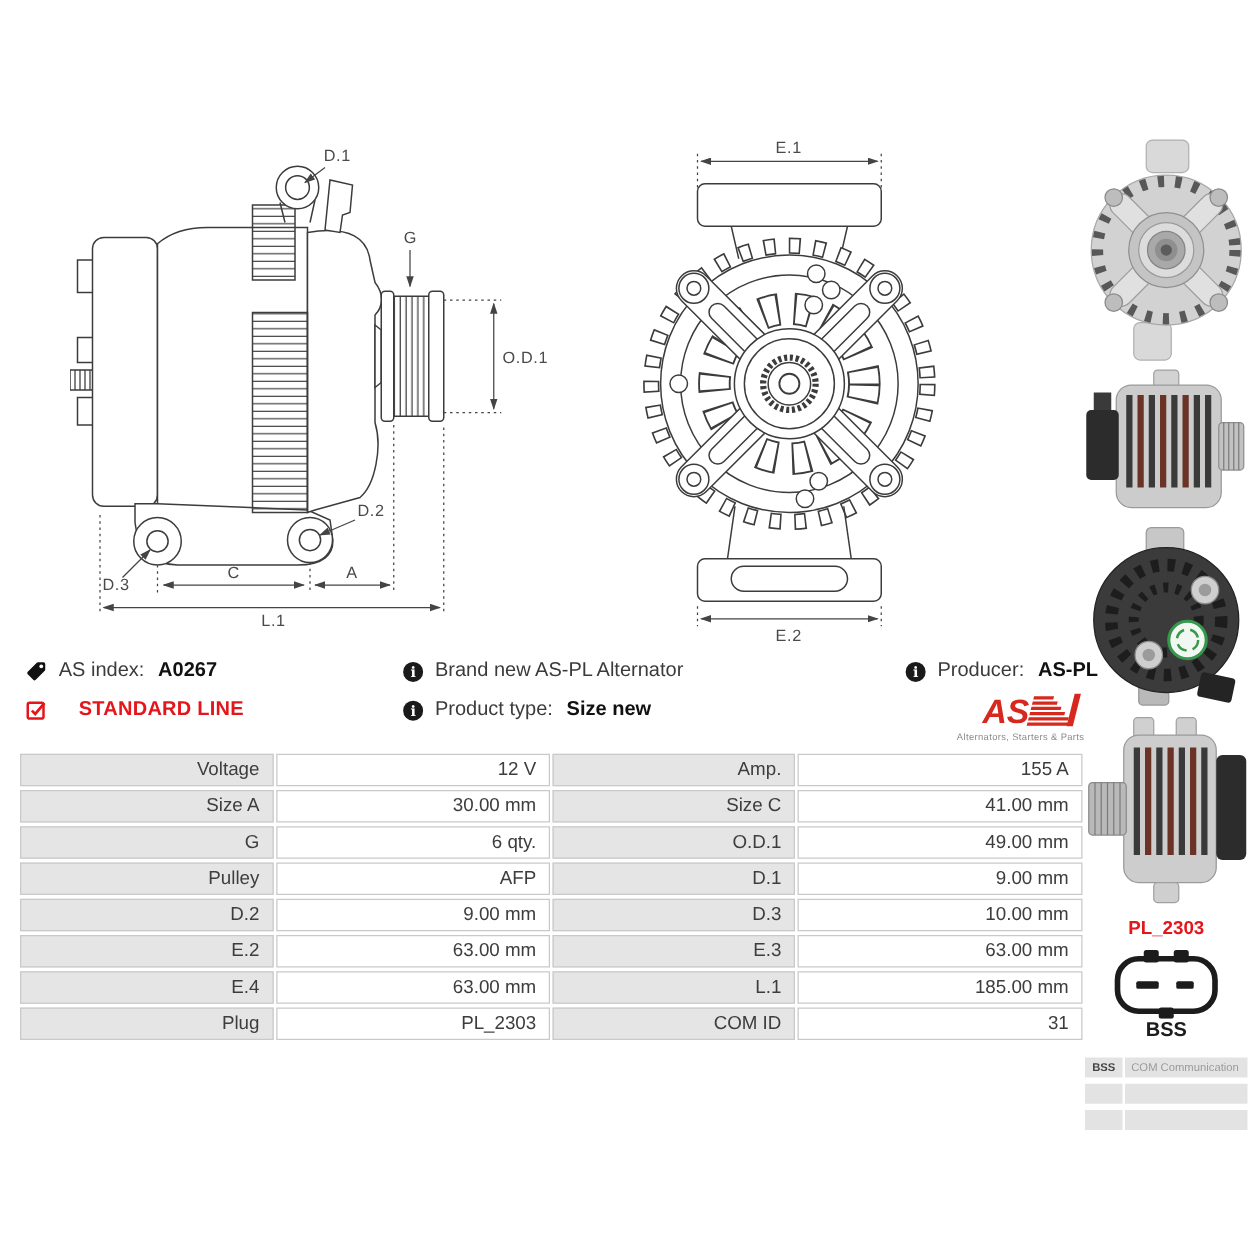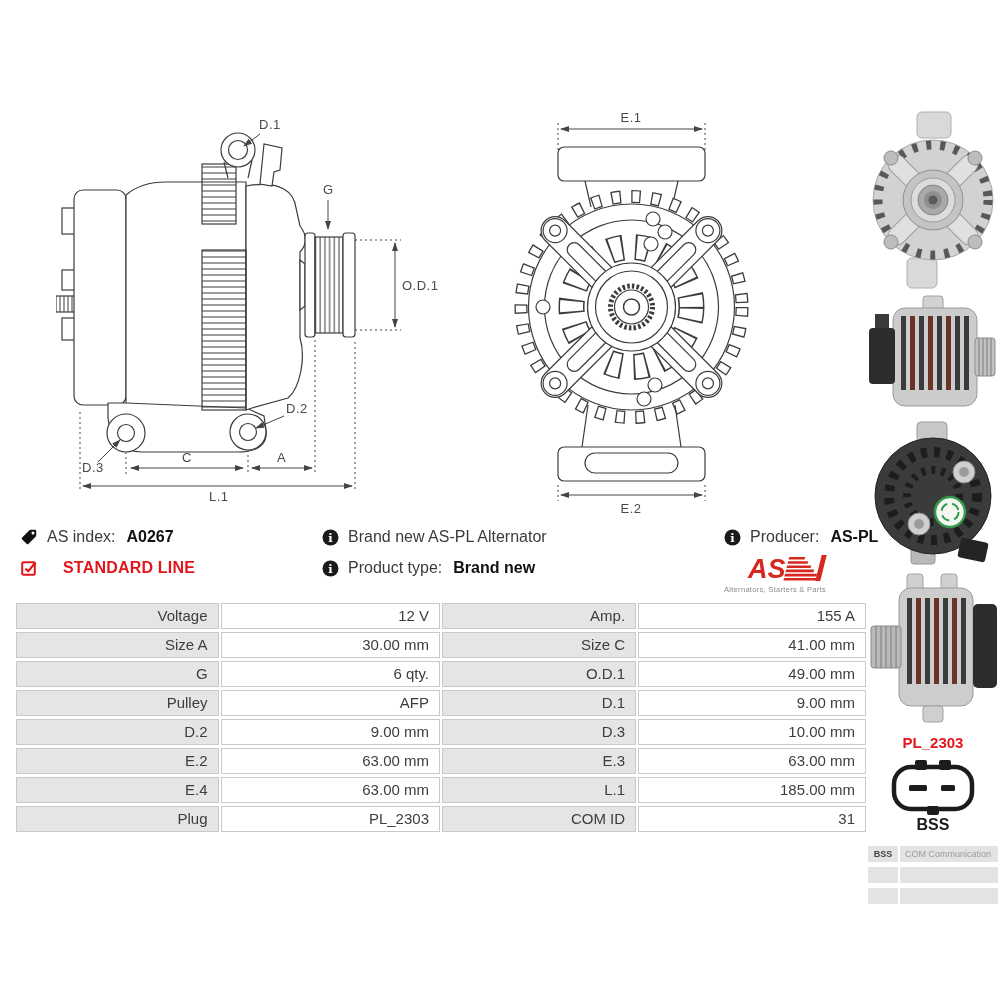--- a/index.html
+++ b/index.html
@@ -16,21 +16,21 @@
   .info-col { position:absolute; display:flex; flex-direction:column; gap:13px; }
   .info-left { left:20px; top:528px; }
   .info-mid  { left:322px; top:528px; }
   .info-right{ left:724px; top:528px; gap:4px; }
   .iline { display:flex; align-items:center; gap:9px; font-size:16px; color:#3b3b3b; white-space:nowrap; }
   .iline b { color:#111; margin-left:2px; }
   .red { color:#e4161b; }
   .iline.redline { color:#e4161b; font-weight:bold; letter-spacing:0.2px;gap:25px; }
   .ic { flex:0 0 auto; }
 
-  .logo-wrap { display:flex; flex-direction:column; width:185px; margin-top:4px; }
+  .logo-wrap { display:flex; flex-direction:column; align-items:center; width:185px; margin-top:4px; }
   .logo-tagline { font-size:7.5px; color:#8a8a8a; margin-top:1px; letter-spacing:0.3px; }
 
   
   .specs { position:absolute; left:14px; top:600px; width:854px;
            border-collapse:separate; border-spacing:2px 3px; table-layout:fixed;
            font-size:15px; color:#3d3d3d; }
   .specs td { border:1px solid #c9c9c9; padding:3px 10px 4px; text-align:right;margin-top:20px; }
   .specs td.cl { background:#e5e5e5; }
   .specs td.cv { background:#fff; }
 
@@ -210,21 +210,21 @@
           <text x="8.5" y="12.6" text-anchor="middle" font-size="11.5" font-weight="bold" font-family="'DejaVu Serif',serif" fill="#fff">i</text>
         </svg>
       <span>Brand new AS-PL Alternator</span>
     </div>
     <div class="iline">
       <svg class="ic" width="17" height="17" viewBox="0 0 17 17">
           <circle cx="8.5" cy="8.5" r="8" fill="#1a1a1a"></circle>
           <text x="8.5" y="12.6" text-anchor="middle" font-size="11.5" font-weight="bold" font-family="'DejaVu Serif',serif" fill="#fff">i</text>
         </svg>
       <span>Product type:</span>
-      <b>Brand new</b>
+      <b>Size new</b>
     </div>
   </div>
 
   <div class="info-col info-right">
     <div class="iline">
       <svg class="ic" width="17" height="17" viewBox="0 0 17 17">
           <circle cx="8.5" cy="8.5" r="8" fill="#1a1a1a"></circle>
           <text x="8.5" y="12.6" text-anchor="middle" font-size="11.5" font-weight="bold" font-family="'DejaVu Serif',serif" fill="#fff">i</text>
         </svg>
       <span>Producer:</span>

